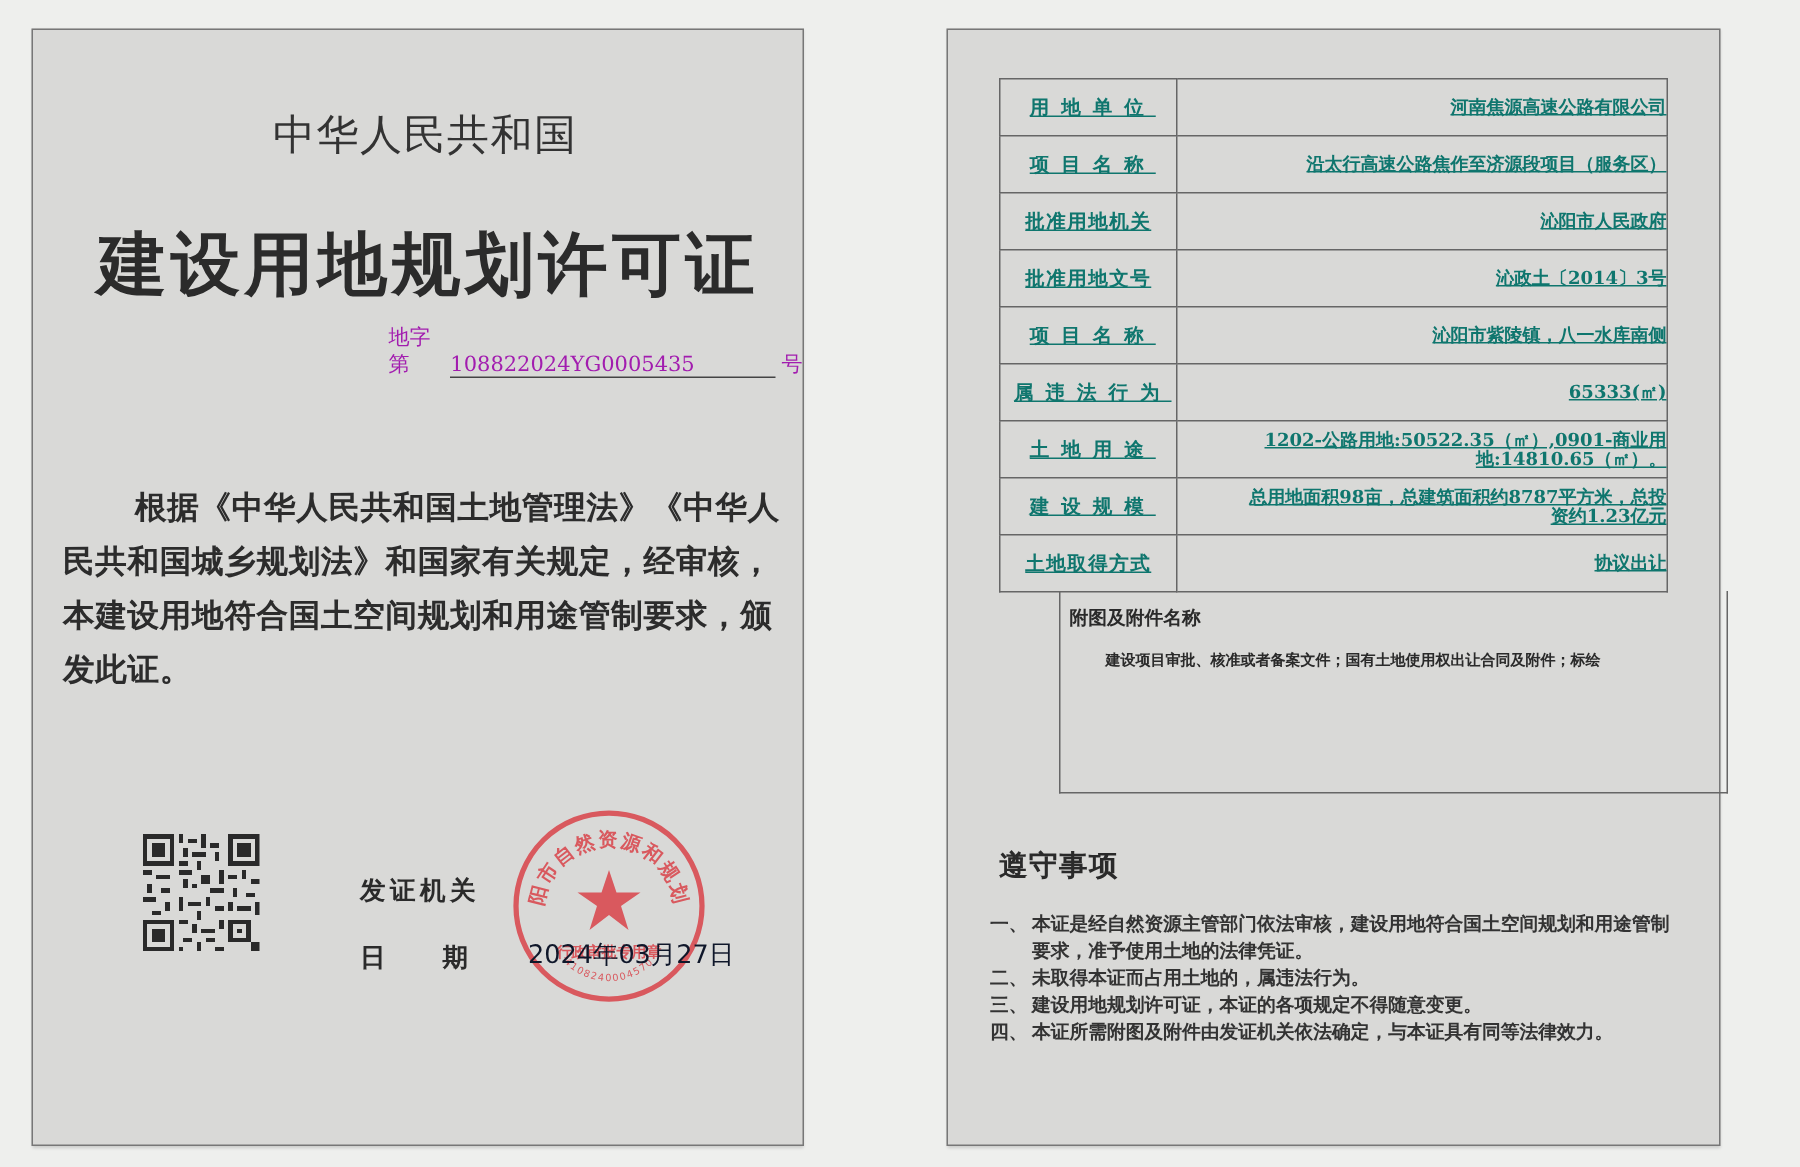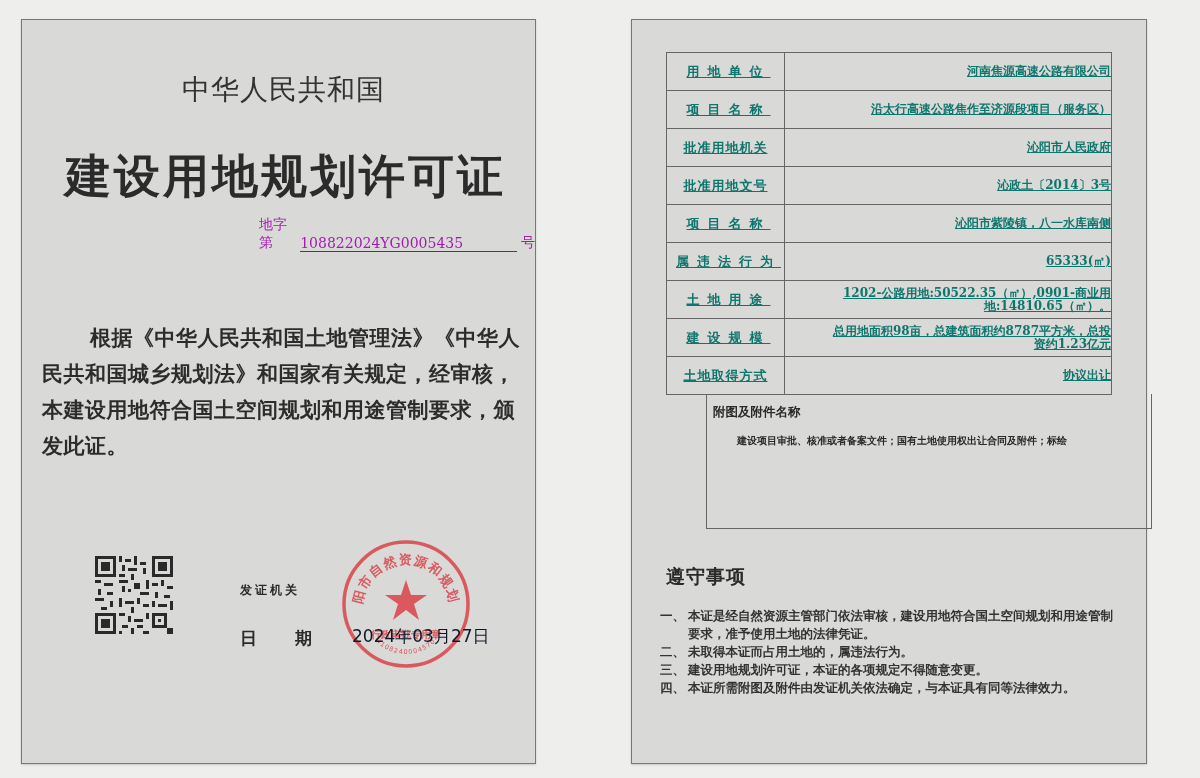--- a/index.html
+++ b/index.html
@@ -43,21 +43,21 @@
     .body-text {
       position: absolute; left: 20px; top: 300px; width: 480px;
       font-size: 21px; line-height: 36px; color: #2c2c2c;
       text-indent: 48px; letter-spacing: 0.5px; font-weight: 600;
     }
     .qr {
       position: absolute; left: 73px; top: 536px; width: 78px; height: 78px;
       background: #d9d9d7;
     }
     .issuer-label {
-      position: absolute; left: 218px; top: 562px; font-size: 12px;
+      position: absolute; left: 218px; top: 562px; font-size: 17px;
       letter-spacing: 3px; font-weight: 600;
     }
     .date-label {
       position: absolute; left: 218px; top: 607px; font-size: 17px;
       font-weight: 600; word-spacing: 28px;
     }
     .date-label .c2 { margin-left: 38px; }
     .date-value {
       position: absolute; left: 330px; top: 605px; font-size: 17px;
       font-family: "DejaVu Sans", sans-serif; color: #0f172a; z-index: 3;

